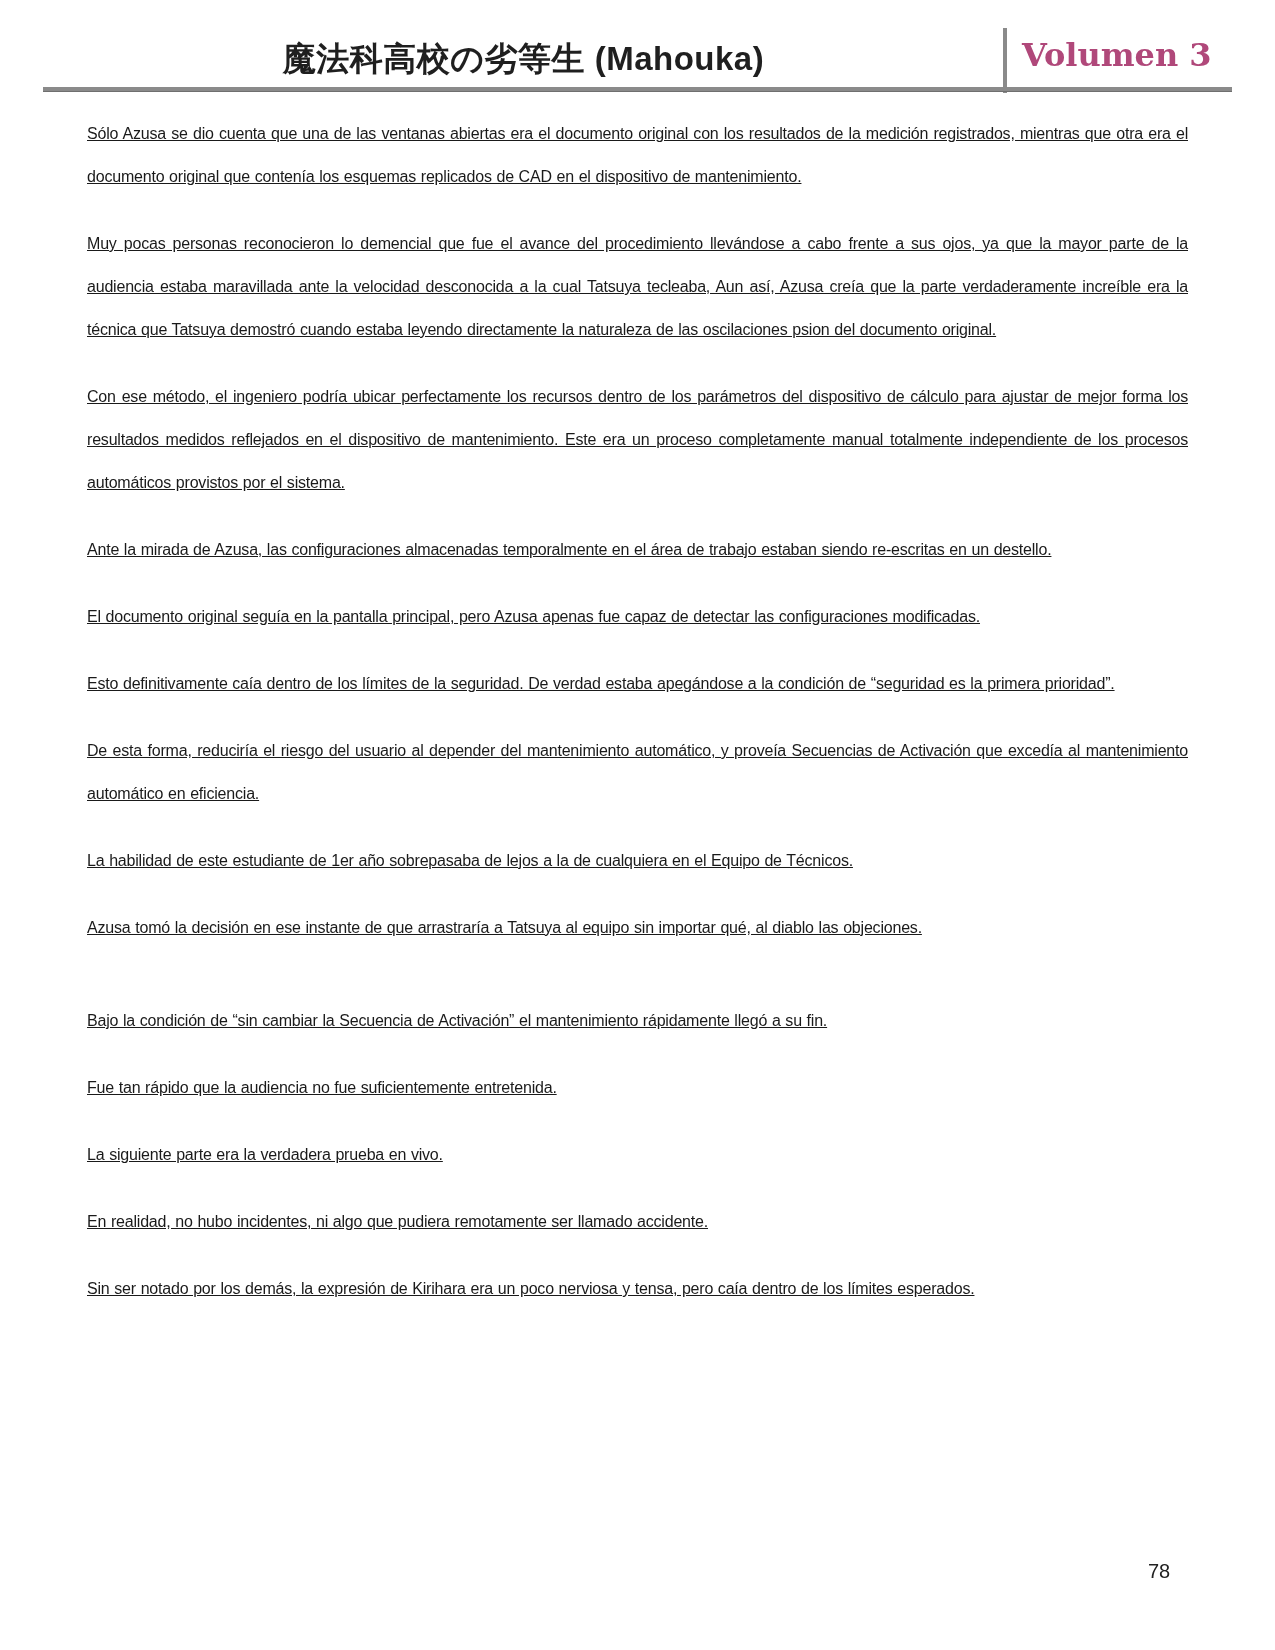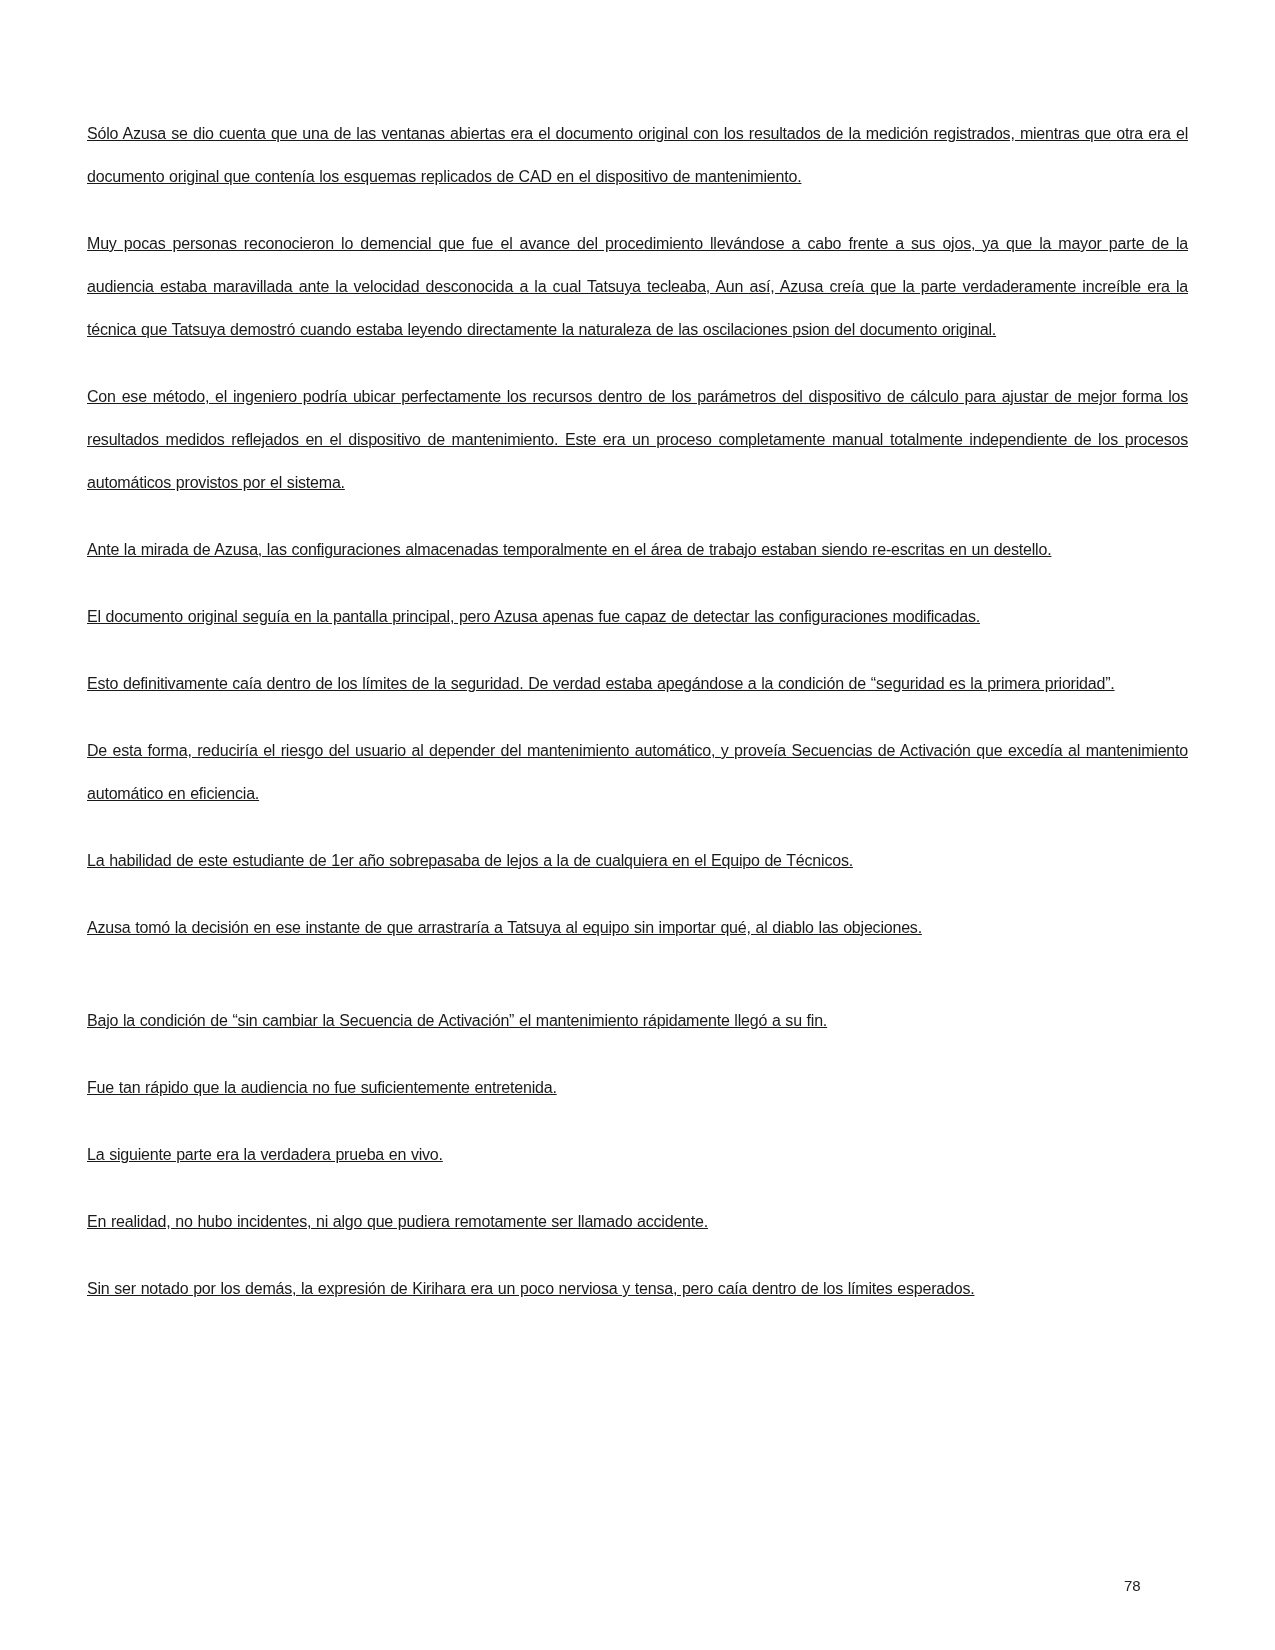--- a/index.html
+++ b/index.html
@@ -83,32 +83,39 @@
     letter-spacing: -0.2px;
     word-spacing: 0.5px;
     text-decoration: underline;
   }
   .content p.gap-before {
     margin-top: 50px;
   }
   
   .page-number {
     position: absolute;
-    left: 1124px;
+    left: 1148px;
     top: 1560px;
-    font-size: 15px;
+    font-size: 20px;
     color: #222222;
-    margin-top: 17px;
   }
 </style>
 </head>
 <body>
 
 <div class="page">
 
+  <div class="header">
+    <div class="title-area">
+      <span class="doc-title">魔法科高校の劣等生 (Mahouka)</span>
+    </div>
+    <div class="v-sep" style="background: rgb(138, 138, 138);"></div>
+    <span class="volume-label" style="color: rgb(176, 72, 122);">Volumen 3</span>
+    <div class="h-rule" style="background: rgb(138, 138, 138);"></div>
+  </div>
 
   <div class="content" id="paragraphs">
 
   <p>Sólo Azusa se dio cuenta que una de las ventanas abiertas era el documento original con los resultados de la medición registrados, mientras que otra era el documento original que contenía los esquemas replicados de CAD en el dispositivo de mantenimiento.</p>
       <p>Muy pocas personas reconocieron lo demencial que fue el avance del procedimiento llevándose a cabo frente a sus ojos, ya que la mayor parte de la audiencia estaba maravillada ante la velocidad desconocida a la cual Tatsuya tecleaba, Aun así, Azusa creía que la parte verdaderamente increíble era la técnica que Tatsuya demostró cuando estaba leyendo directamente la naturaleza de las oscilaciones psion del documento original.</p>
       <p>Con ese método, el ingeniero podría ubicar perfectamente los recursos dentro de los parámetros del dispositivo de cálculo para ajustar de mejor forma los resultados medidos reflejados en el dispositivo de mantenimiento. Este era un proceso completamente manual totalmente independiente de los procesos automáticos provistos por el sistema.</p>
       <p>Ante la mirada de Azusa, las configuraciones almacenadas temporalmente en el área de trabajo estaban siendo re-escritas en un destello.</p>
       <p>El documento original seguía en la pantalla principal, pero Azusa apenas fue capaz de detectar las configuraciones modificadas.</p>
       <p>Esto definitivamente caía dentro de los límites de la seguridad. De verdad estaba apegándose a la condición de “seguridad es la primera prioridad”.</p>
       <p>De esta forma, reduciría el riesgo del usuario al depender del mantenimiento automático, y proveía Secuencias de Activación que excedía al mantenimiento automático en eficiencia.</p>

